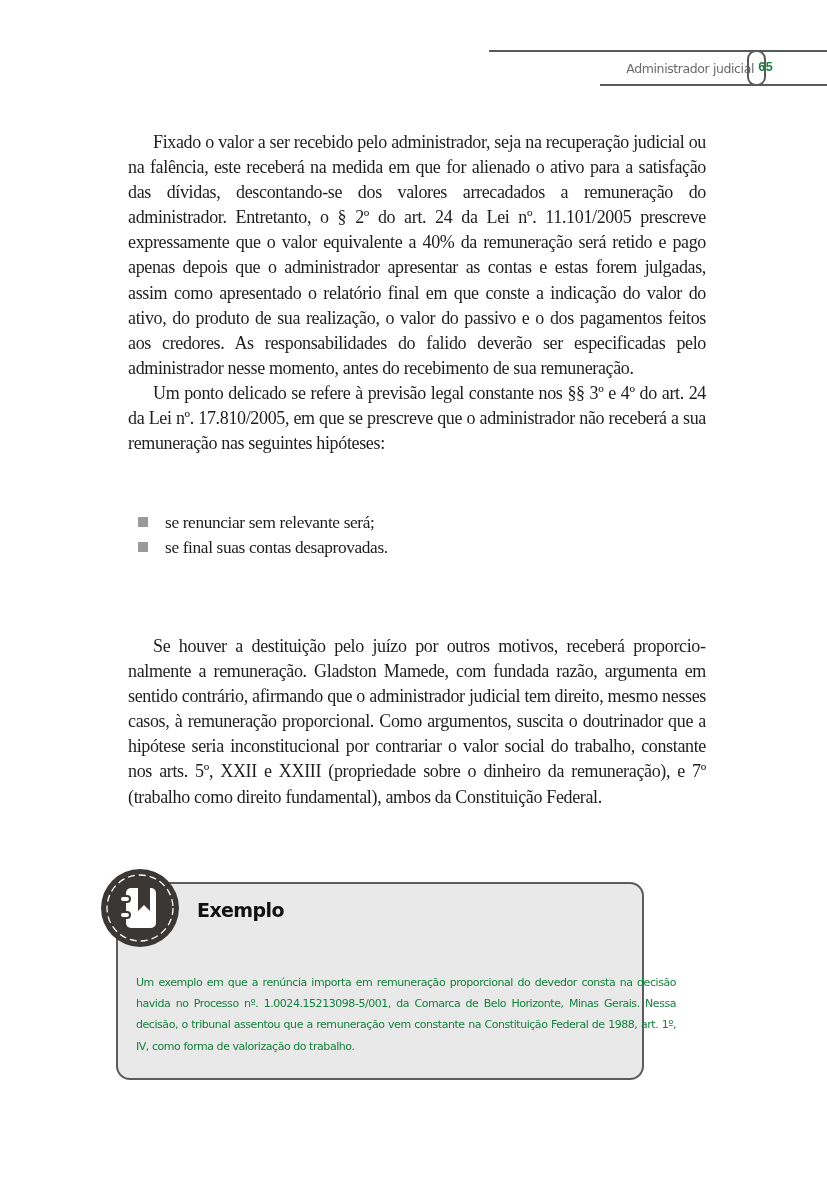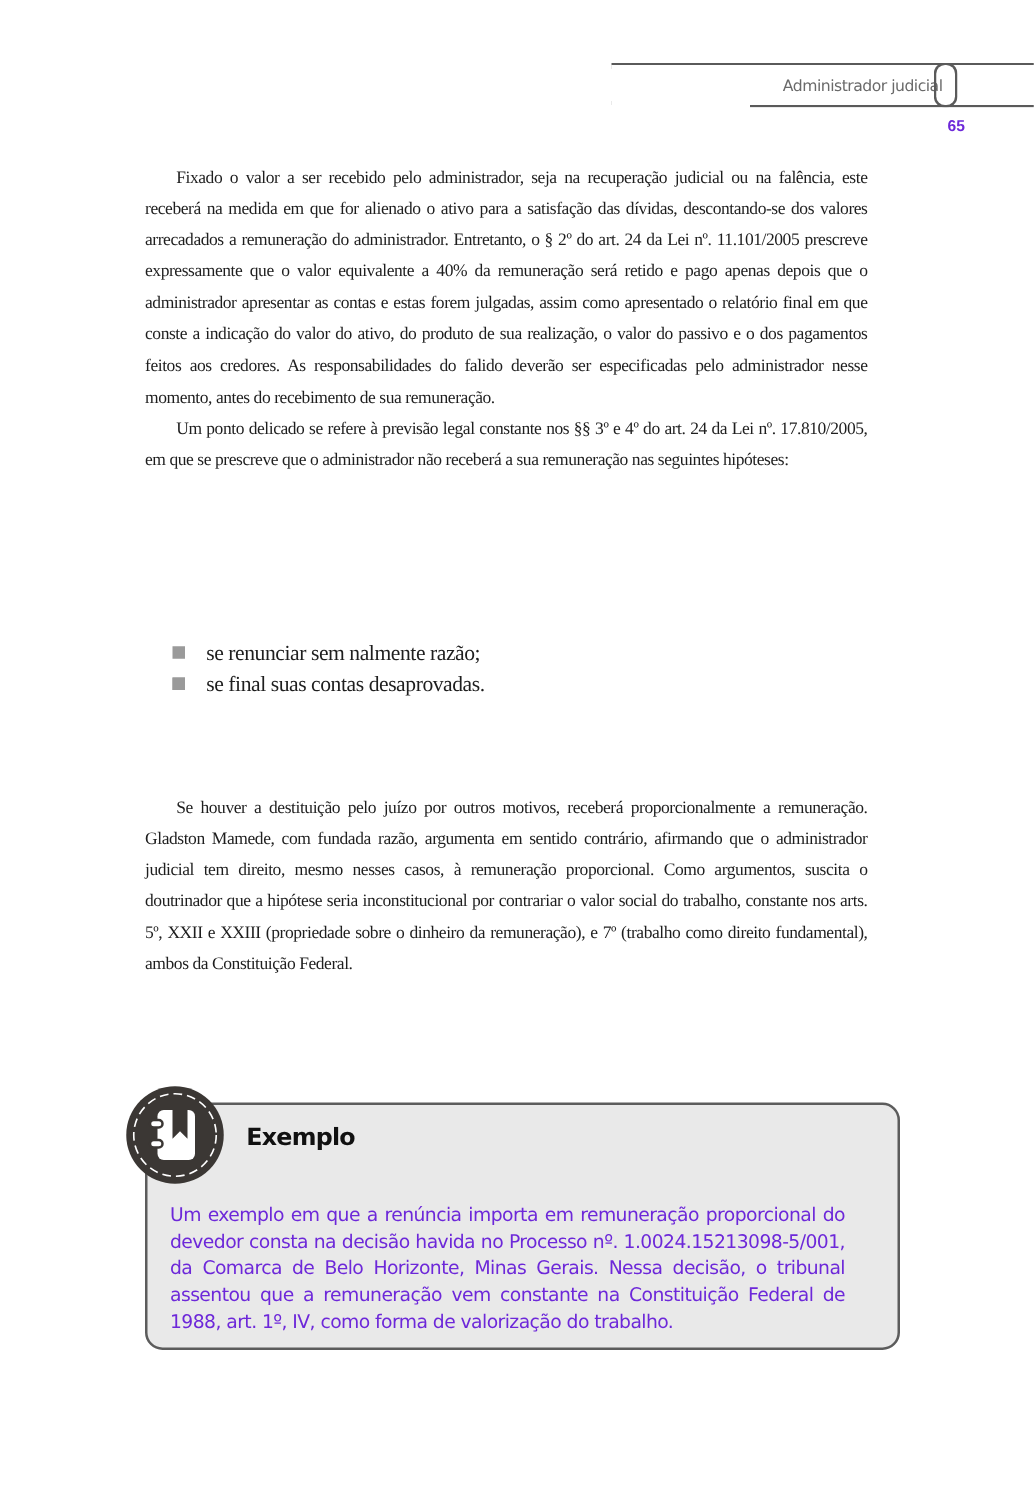--- a/index.html
+++ b/index.html
@@ -56,33 +56,32 @@
       border: 2px solid #5a5a5a;
       border-right: none;
       border-top-left-radius: 9px;
       border-bottom-left-radius: 9px;
       box-sizing: border-box;
     }
     .page-number {
       position: absolute;
       left: 9px;
       top: 9px;
-      font-family: Liberation Sans, sans-serif;
+      font-family: Liberation Mono, monospace;
       font-weight: bold;
       font-size: 12.5px;
-      color: #6d28d9;
-      margin-top: 33px;
+      color: #15803d;
     }
     
     .content {
       position: absolute;
-      left: 116px;
+      left: 128px;
       top: 130px;
       width: 578px;
-      font-size: 14px;
+      font-size: 18px;
       line-height: 25.1px;
       text-align: justify;
       letter-spacing: -0.35px;
     }
     .content p {
       margin: 0;
       text-indent: 25px;
       hyphens: manual;
     }
     .bullets {
@@ -111,21 +110,21 @@
       background: #9a9a9a;
     }
     .content2 {
       top: 634px;
     }
     
     .example-box {
       position: absolute;
       left: 116px;
       top: 882px;
-      width: 604px;
+      width: 528px;
       height: 198px;
       background: #e9e9e9;
       border: 2.5px solid #5c5c5c;
       border-radius: 14px;
       border-top-left-radius: 0;
       box-sizing: border-box;
     }
     .example-header-strip {
       position: absolute;
       left: 0;
@@ -139,26 +138,26 @@
       top: 15px;
       font-family: "DejaVu Sans", sans-serif;
       font-weight: bold;
       font-size: 19px;
       color: #111111;
       letter-spacing: -0.6px;
     }
     .example-text {
       position: absolute;
       left: 18px;
-      top: 78px;
+      top: 88px;
       width: 540px;
       font-family: "DejaVu Sans", sans-serif;
-      font-size: 15px;
+      font-size: 11px;
       line-height: 21.2px;
-      color: #6d28d9;
+      color: #15803d;
       letter-spacing: -0.45px;
       text-align: justify;
       margin: 0;
     }
     .example-icon {
       position: absolute;
       left: 100px;
       top: 868px;
       width: 80px;
       height: 80px;
@@ -176,21 +175,21 @@
 </div>
 
 <div class="content">
   <p>Fixado o valor a ser recebido pelo administrador, seja na recuperação judi­cial ou na falência, este receberá na medida em que for alienado o ativo para a satisfação das dívidas, descontando-se dos valores arrecadados a remuneração do administrador. Entretanto, o § 2º do art. 24 da Lei nº. 11.101/2005 prescreve expressamente que o valor equivalente a 40% da remuneração será retido e pago apenas depois que o administrador apresentar as contas e estas forem julgadas, assim como apresentado o relatório final em que conste a indicação do valor do ativo, do produto de sua realização, o valor do passivo e o dos pagamentos feitos aos credores. As responsabilidades do falido deverão ser especificadas pelo administrador nesse momento, antes do recebimento de sua remuneração.</p>
   <p>Um ponto delicado se refere à previsão legal constante nos §§ 3º e 4º do art. 24 da Lei nº. 17.810/2005, em que se prescreve que o administrador não receberá a sua remuneração nas seguintes hipóteses:</p>
 </div>
 
 <ul class="bullets">
   <li>
     <span class="bullet-square"></span>
-    <span>se renunciar sem nalmente razão;</span>
+    <span>se renunciar sem relevante será;</span>
   </li>
   <li>
     <span class="bullet-square"></span>
   </li>
   <li>
     <span class="bullet-square"></span>
     <span>se final suas contas desaprovadas.</span>
   </li>
 </ul>
 

